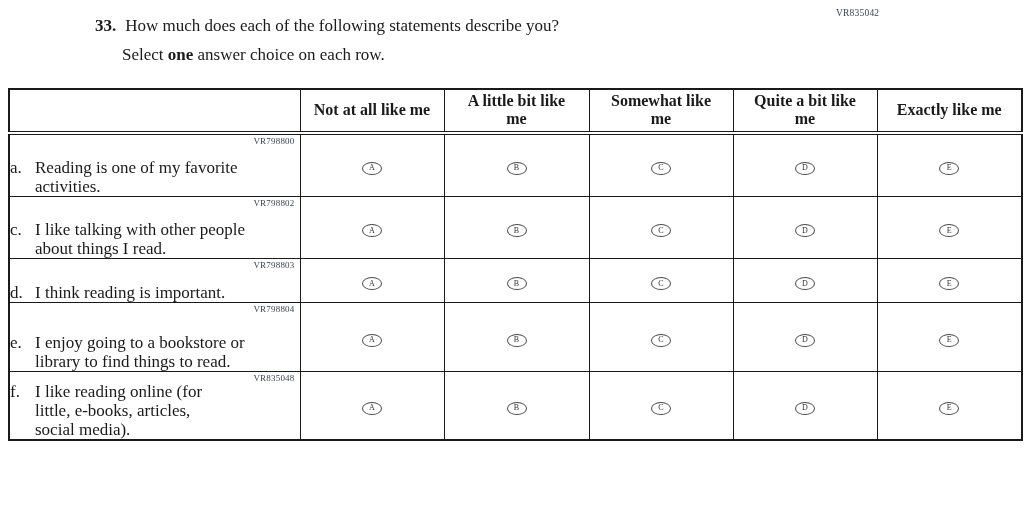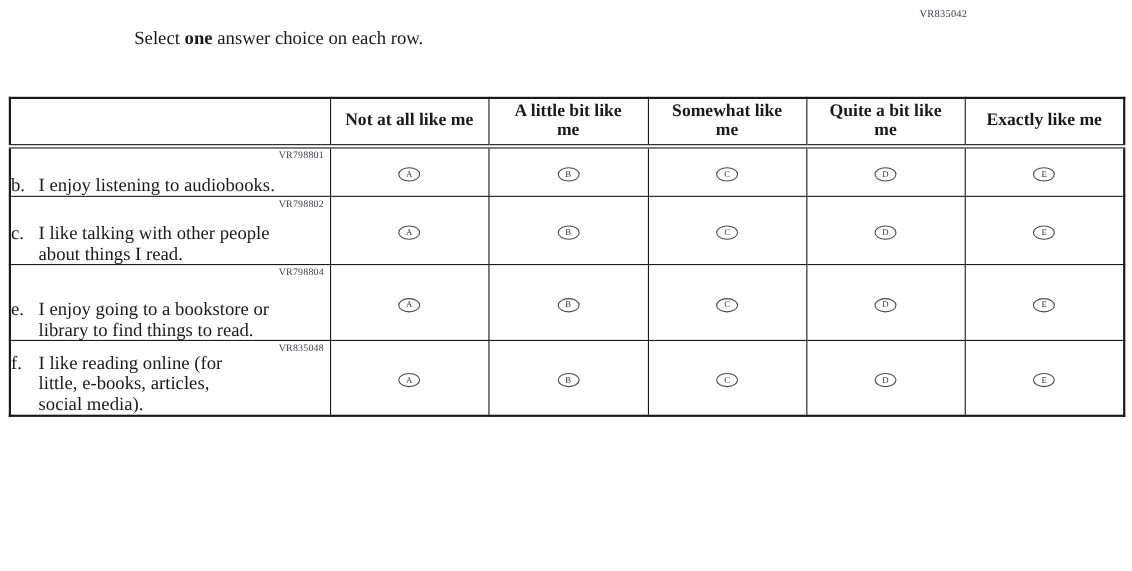--- a/index.html
+++ b/index.html
@@ -113,20 +113,23 @@
     box-sizing: border-box;
     cursor: pointer;
   }
 </style>
 </head>
 <body>
 
 <div class="form-code">VR835042</div>
 
 <div class="question">
+  <div class="q-line1">
+    <span class="q-num">33.</span><span>How much does each of the following statements describe you?</span>
+  </div>
   <div class="q-line2">
     <span>Select </span><span class="bold">one</span><span> answer choice on each row.</span>
   </div>
 </div>
 
 <table class="survey">
   <colgroup>
     <col style="width:291px">
       <col style="width:144px">
       <col style="width:145px">
@@ -140,52 +143,67 @@
     <th>Not at all like me</th>
     <th>A little bit like
 me</th>
     <th>Somewhat like
 me</th>
     <th>Quite a bit like
 me</th>
     <th>Exactly like me</th>
   </tr>
 
-
-  <tr class="r-b">
-    <td class="stmt-cell">
-      <span class="vr">VR798801</span>
-      <div class="stmt">
-        <span class="ltr">b.</span>
-        <span class="txt">I enjoy listening to audiobooks.</span>
-      </div>
-    </td>
-    <td class="opt"><span class="bubble">A</span></td>
-    <td class="opt"><span class="bubble">B</span></td>
-    <td class="opt"><span class="bubble">C</span></td>
-    <td class="opt"><span class="bubble">D</span></td>
-    <td class="opt"><span class="bubble">E</span></td>
-  </tr>
+  <tr class="r-a">
+    <td class="stmt-cell">
+      <span class="vr">VR798800</span>
+      <div class="stmt">
+        <span class="ltr">a.</span>
+        <span class="txt">Reading is one of my favorite
+activities.</span>
+      </div>
+    </td>
+    <td class="opt"><span class="bubble">A</span></td>
+    <td class="opt"><span class="bubble">B</span></td>
+    <td class="opt"><span class="bubble">C</span></td>
+    <td class="opt"><span class="bubble">D</span></td>
+    <td class="opt"><span class="bubble">E</span></td>
+  </tr>
+
 
   <tr class="r-c">
     <td class="stmt-cell">
       <span class="vr">VR798802</span>
       <div class="stmt">
         <span class="ltr">c.</span>
         <span class="txt">I like talking with other people
 about things I read.</span>
       </div>
     </td>
     <td class="opt"><span class="bubble">A</span></td>
     <td class="opt"><span class="bubble">B</span></td>
     <td class="opt"><span class="bubble">C</span></td>
     <td class="opt"><span class="bubble">D</span></td>
     <td class="opt"><span class="bubble">E</span></td>
   </tr>
 
+  <tr class="r-d">
+    <td class="stmt-cell">
+      <span class="vr">VR798803</span>
+      <div class="stmt">
+        <span class="ltr">d.</span>
+        <span class="txt">I think reading is important.</span>
+      </div>
+    </td>
+    <td class="opt"><span class="bubble">A</span></td>
+    <td class="opt"><span class="bubble">B</span></td>
+    <td class="opt"><span class="bubble">C</span></td>
+    <td class="opt"><span class="bubble">D</span></td>
+    <td class="opt"><span class="bubble">E</span></td>
+  </tr>
 
   <tr class="r-e">
     <td class="stmt-cell">
       <span class="vr">VR798804</span>
       <div class="stmt">
         <span class="ltr">e.</span>
         <span class="txt">I enjoy going to a bookstore or
 library to find things to read.</span>
       </div>
     </td>

